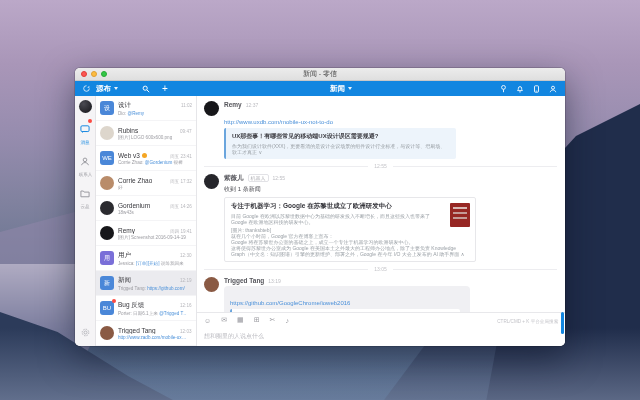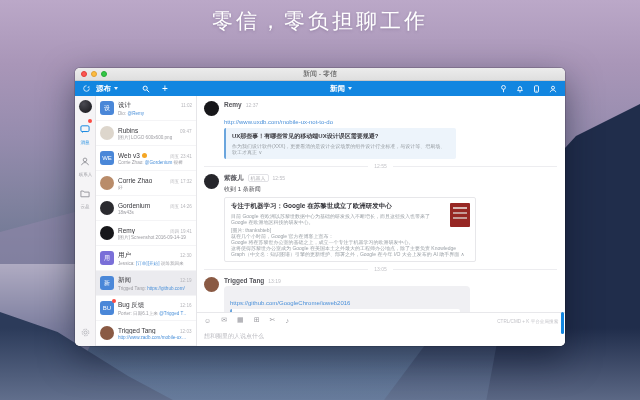--- a/index.html
+++ b/index.html
@@ -112,21 +112,20 @@
 </style>
 </head>
 <body>
 
 <div class="desktop">
   <div class="ridge-far"></div>
   <div class="mtn-right2"></div>
   <div class="mtn-right"></div>
   <div class="mtn-left"></div>
   <div class="mist"></div>
-  <div class="banner">零信，零负担聊工作</div>
 
   <div class="window">
 
     <div class="titlebar">
       <div class="lights">
         <span class="light l-close"></span>
         <span class="light l-min"></span>
         <span class="light l-zoom"></span>
       </div>
       <span class="win-title">新闻 - 零信</span>

